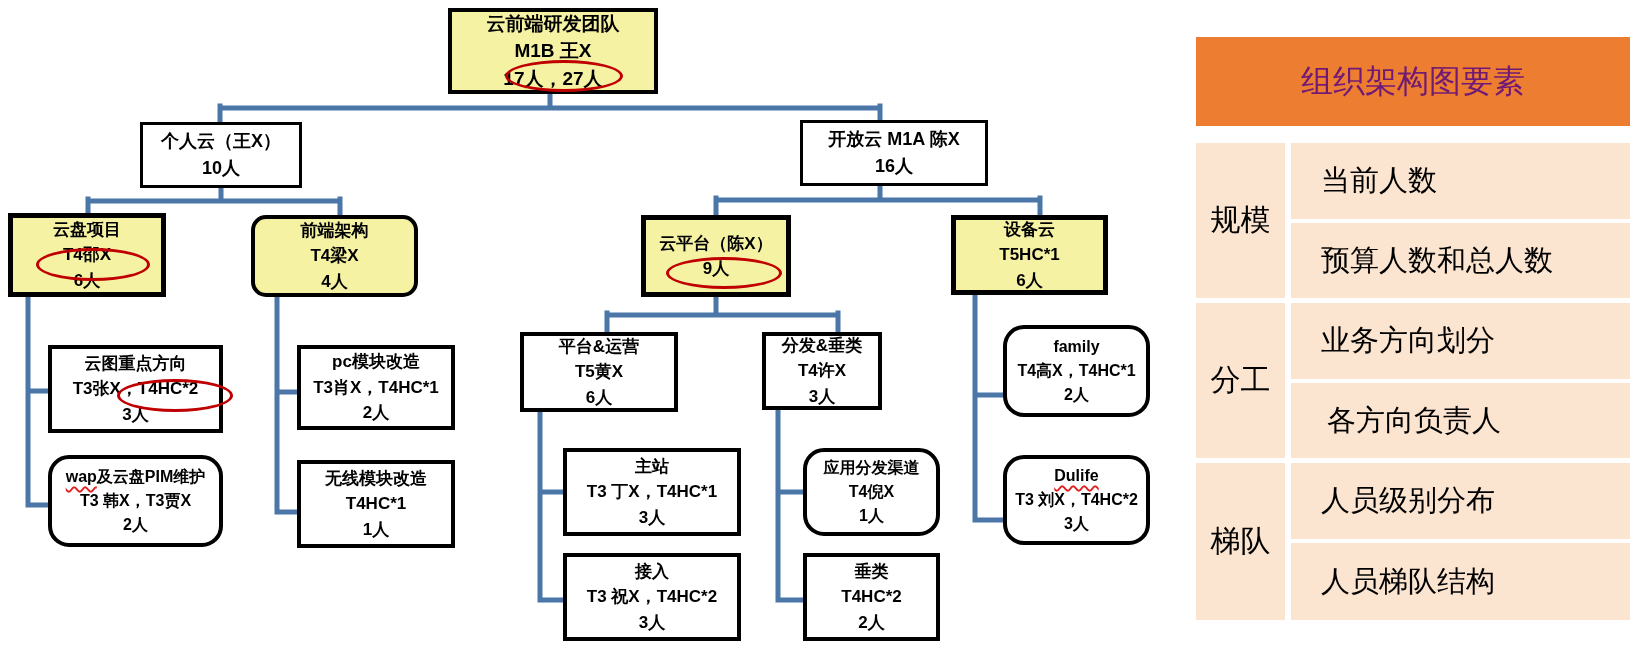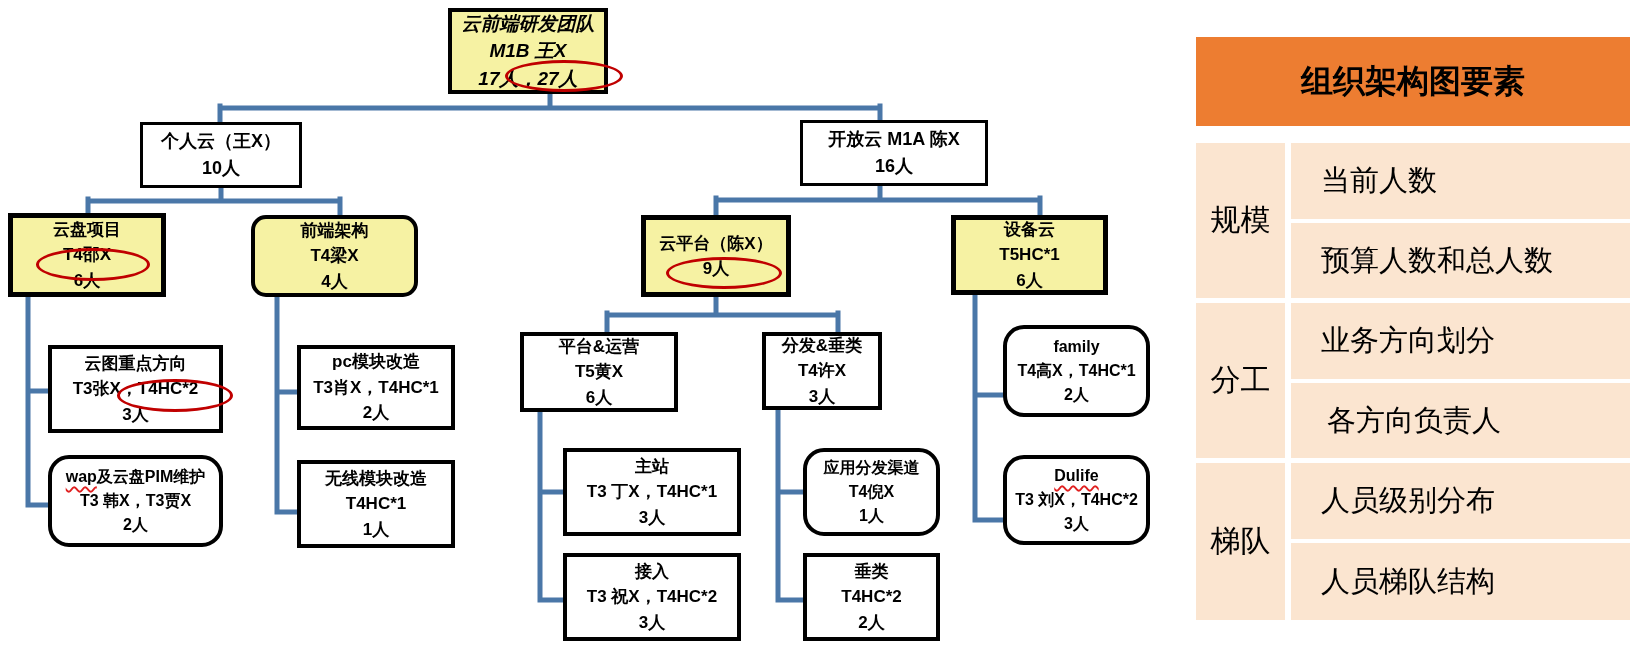--- a/index.html
+++ b/index.html
@@ -28,21 +28,21 @@
     border:3px solid #C00000; border-radius:50%;
     background:transparent; pointer-events:none;
   }
   .wavy {
     text-decoration:underline wavy #E02020;
     text-decoration-thickness:2px; text-underline-offset:4px;
   }
   
   .panel-header {
     position:absolute; z-index:2; box-sizing:border-box;
-    background:#ED7D31; color:#000000; font-weight:bold; font-size:32px;
+    background:#ED7D31; color:#701a75; font-weight:normal; font-size:32px;
     display:flex; align-items:center; justify-content:center;
   }
   .panel-cat {
     position:absolute; z-index:2; box-sizing:border-box;
     background:#FBE5D0; font-size:30px;
     display:flex; align-items:center; justify-content:center;
   }
   .panel-item {
     position:absolute; z-index:2; box-sizing:border-box;
     background:#FBE5D0; font-size:29px;
@@ -59,21 +59,21 @@
              M221 188 L221 201 M88 201 L340 201 M88 199 L88 216 M340 199 L340 218
              M880 186 L880 200 M716 200 L1040 200 M716 198 L716 218 M1040 198 L1040 218
              M716 297 L716 315 M607 315 L838 315 M607 313 L607 335 M838 313 L838 335
              M28 297 L28 505 M28 391 L48 391 M28 505 L48 505
              M277 297 L277 512 M277 392 L297 392 M277 512 L297 512
              M540 412 L540 600 M540 492 L563 492 M540 600 L563 600
              M778 410 L778 600 M778 492 L803 492 M778 600 L803 600
              M975 295 L975 520 M975 395 L1003 395 M975 520 L1003 520" fill="none" stroke="#4A77A8" stroke-width="5" stroke-linecap="square"></path>
   </svg>
 
-  <div class="node yellow root" style="left:448px;top:8px;width:160px;height:86px;font-style:italic;">
+  <div class="node yellow root" style="left:448px;top:8px;width:210px;height:86px;">
     <span>云前端研发团队</span>
     <span>M1B 王X</span>
     <span>17人，27人</span>
   </div>
 
   <div class="node b3 lv2" style="left:140px;top:122px;width:162px;height:66px;">
     <span>个人云（王X）</span>
     <span>10人</span>
   </div>
   <div class="node b3 lv2" style="left:800px;top:120px;width:188px;height:66px;">

